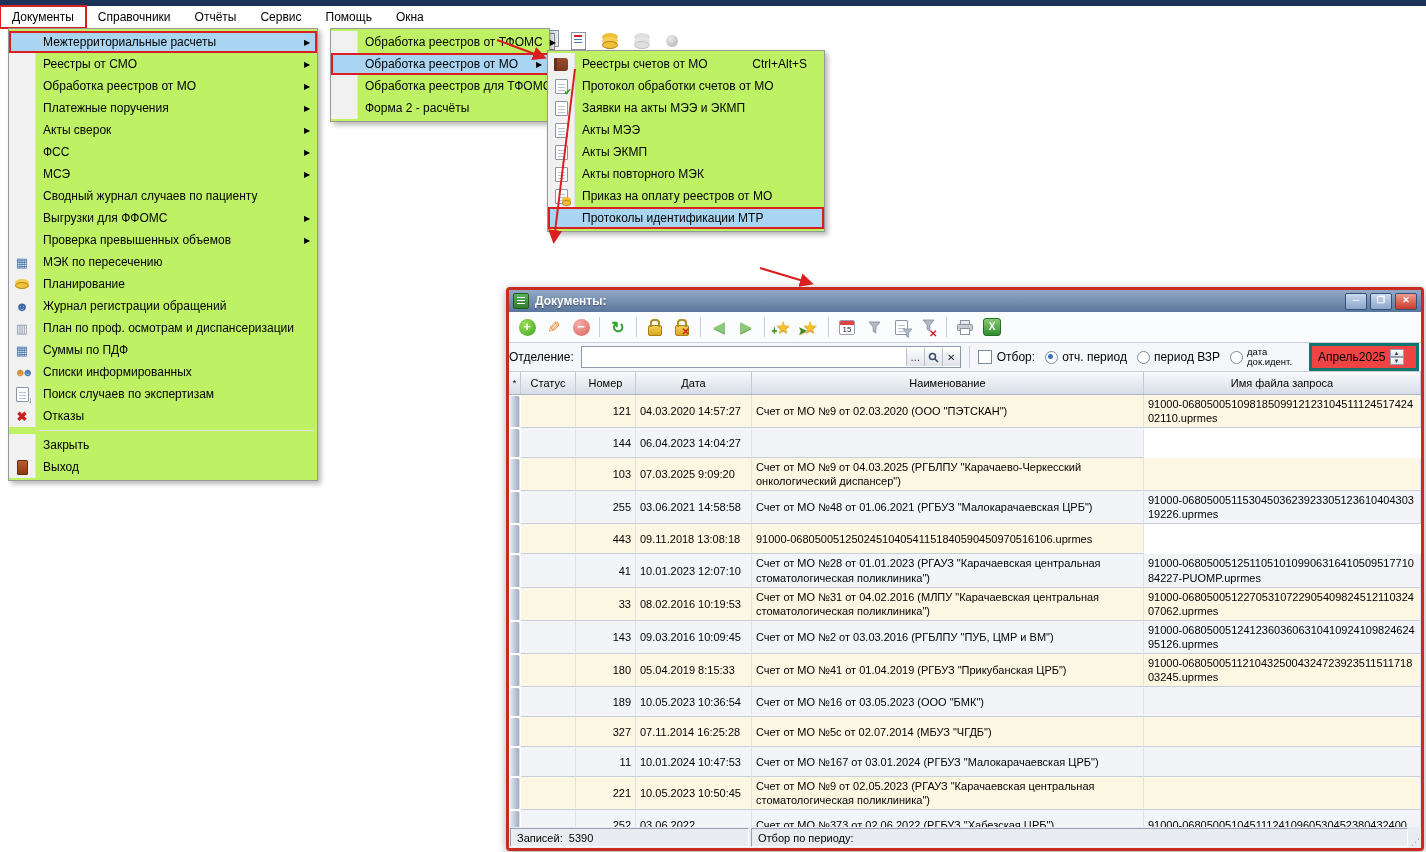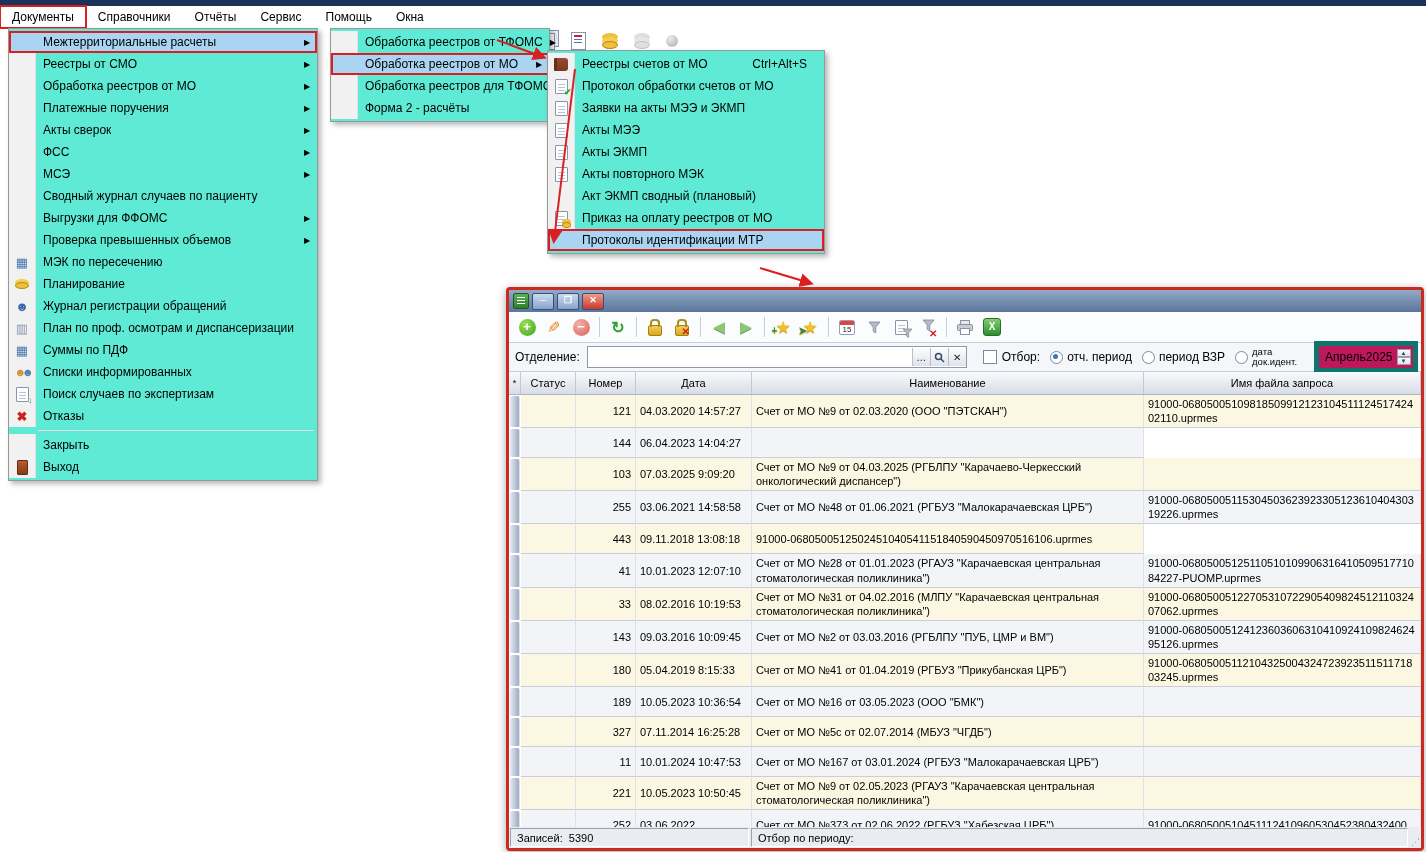--- a/index.html
+++ b/index.html
@@ -18,21 +18,21 @@
            box-shadow:4px -3px 0 -1px #e8ecf4,4px -3px 0 0 #8a94a8}
   .ic-report{width:13px;height:16px;background:#fff;border:1px solid #8a94a8;position:relative}
   .ic-report:before{content:"";position:absolute;left:2px;top:2px;width:8px;height:2px;background:#c23}
   .ic-report:after{content:"";position:absolute;left:2px;top:6px;width:8px;height:6px;
      background:repeating-linear-gradient(#4a78b0 0 1px,#fff 1px 3px)}
   .coins{display:inline-block;width:14px;height:6px;background:#f0c03a;border:1px solid #b8891a;
          border-radius:50%;box-shadow:0 -4px 0 0 #f4cd55,0 -8px 0 0 #f0c03a;margin-top:8px}
   .coins.gray{filter:grayscale(1);opacity:.5}
   .sphere{width:12px;height:12px;border-radius:50%;background:radial-gradient(circle at 35% 30%,#ddd,#777);opacity:.6}
   
-  .menu{position:absolute;background:#5eead4;border:1px solid #979797;
+  .menu{position:absolute;background:#bef264;border:1px solid #979797;
         box-shadow:3px 3px 5px rgba(0,0,0,.28);font-size:12px;padding:2px 0;z-index:10}
   .mi{display:flex;align-items:center;height:22px;cursor:default}
   .mi .gut{width:26px;align-self:stretch;background:#f1f1f1;border-right:1px solid #e2e2e2;
            display:flex;align-items:center;justify-content:center;flex:none;position:relative}
   .mi.hl{background:#a9d5f2}
   .mi.hl .gut{background:transparent;border-right-color:transparent}
   .mi.rb{outline:2px solid #d91f1f;outline-offset:-2px}
   .mi .lbl{padding:0 7px;white-space:nowrap;flex:1}
   .mi .sc{padding:0 4px;white-space:nowrap}
   .mi .arr{width:13px;font-size:8px;color:#000;flex:none}
@@ -88,34 +88,34 @@
   .ic-prev,.ic-next{color:#8cc878;font-size:15px;text-shadow:0 1px 0 #5a9a48}
   .ic-star{color:#f2c12e;font-size:17px;line-height:15px;position:relative;text-shadow:0 1px 1px #b8891a}
   .star-ov{position:absolute;left:-4px;bottom:-3px;color:#2e9e2e;font-size:10px;font-weight:bold;font-style:normal}
   .ic-cal{width:16px;height:15px;background:#fff;border:1px solid #98a0b0;border-radius:2px;
           position:relative;font-size:8px;text-align:center;color:#223;padding-top:4px;box-sizing:border-box;line-height:9px}
   .ic-cal:before{content:"";position:absolute;left:0;top:0;right:0;height:4px;background:#d44;border-radius:1px 1px 0 0}
   .ic-excel{width:16px;height:16px;border-radius:3px;border:1px solid #256e25;color:#fff;font-weight:bold;
           font-size:10px;text-align:center;line-height:15px;background:linear-gradient(#86cc72,#2f8e2f)}
   
   .filterrow{height:28px;flex:none;background:#f4f6f9;border-bottom:1px solid #c9ced8;
-             display:flex;align-items:center;padding:0 6px;font-size:12px}
+             display:flex;align-items:center;padding:0 0;font-size:12px}
   .dept-box{display:flex;align-items:center;height:20px;border:1px solid #8e99ab;background:#fff;margin-left:7px}
   .dept-input{width:318px;height:16px;border:none;outline:none;font-size:11px;padding:0 3px}
   .mini-btn{width:17px;height:18px;border-left:1px solid #b8bfca;background:linear-gradient(#fdfdfd,#dfe3ea);
             display:flex;align-items:center;justify-content:center;font-size:10px;color:#223;cursor:default}
   .vsep{width:1px;height:22px;background:#c9ced8;margin:0 8px}
   .cb{width:12px;height:12px;border:1px solid #7a8aa0;background:#fff;margin-right:5px;flex:none}
   .radio{width:11px;height:11px;border:1px solid #7a8aa0;border-radius:50%;background:#fff;
          margin:0 4px 0 10px;position:relative;flex:none}
   .radio.sel:after{content:"";position:absolute;left:2px;top:2px;width:5px;height:5px;border-radius:50%;background:#3a75bd}
   .rlabel{font-size:12px;white-space:nowrap}
   .rlabel.two{width:52px;white-space:normal;line-height:1.05;font-size:9.5px}
-  .period{margin-left:10px;display:flex;align-items:center;height:22px;border:5px solid #0f766e;background:#be185d;
-          width:96px;padding:0 2px 0 6px;font-size:12px;justify-content:center}
+  .period{margin-left:10px;display:flex;align-items:center;height:22px;border:3px solid #0f766e;background:#ef4444;
+          width:96px;padding:0 2px 0 6px;font-size:12px;justify-content:flex-start}
   .spin{display:flex;flex-direction:column;margin-left:4px}
   .spin span{font-size:6px;line-height:6px;width:12px;text-align:center;border:1px solid #98a0b0;
              background:linear-gradient(#fdfdfd,#dfe3ea);color:#345}
   
   .thead{display:grid;grid-template-columns:12px 55px 60px 116px 392px 1fr;flex:none;
          background:linear-gradient(#f9fafb,#d7dde7);border-bottom:1px solid #aeb6c4;font-size:11px}
   .th{padding:5px 3px;border-right:1px solid #c2c8d4;display:flex;align-items:center;justify-content:center;
       white-space:nowrap;overflow:hidden}
   .th.star{font-size:9px;padding:5px 0}
   .tbody{flex:1;overflow:hidden;background:#fff}
@@ -344,43 +344,39 @@
       <span class="arr"></span>
     </div>
     <div class="mi">
       <span class="gut">
         <span class="doc-ic"></span>
       </span>
       <span class="lbl">Акты повторного МЭК</span>
       <span class="arr"></span>
     </div>
     <div class="mi">
-      <span class="gut"></span>
-      <span class="lbl">Акт ЭКМП сводный (плановый)</span>
-      <span class="arr"></span>
-    </div>
-    <div class="mi">
       <span class="gut">
         <span class="doc-ic">
           <i class="ov-coin"></i>
         </span>
       </span>
       <span class="lbl">Приказ на оплату реестров от МО</span>
       <span class="arr"></span>
     </div>
     <div class="mi hl rb">
       <span class="gut"></span>
       <span class="lbl">Протоколы идентификации МТР</span>
       <span class="arr"></span>
     </div>
   </div>
 
 <div class="win">
   <div class="titlebar">
     <span class="title-ic"></span>
+    <span class="title-txt">Документы:</span>
     <span class="winbtn">─</span>
     <span class="winbtn">❐</span>
     <span class="winbtn close">✕</span>
   </div>
 
   <div class="toolbar" id="wtoolbar">
       <span class="tbtn">
         <span class="ic-add">+</span>
       </span>
       <span class="tbtn">

